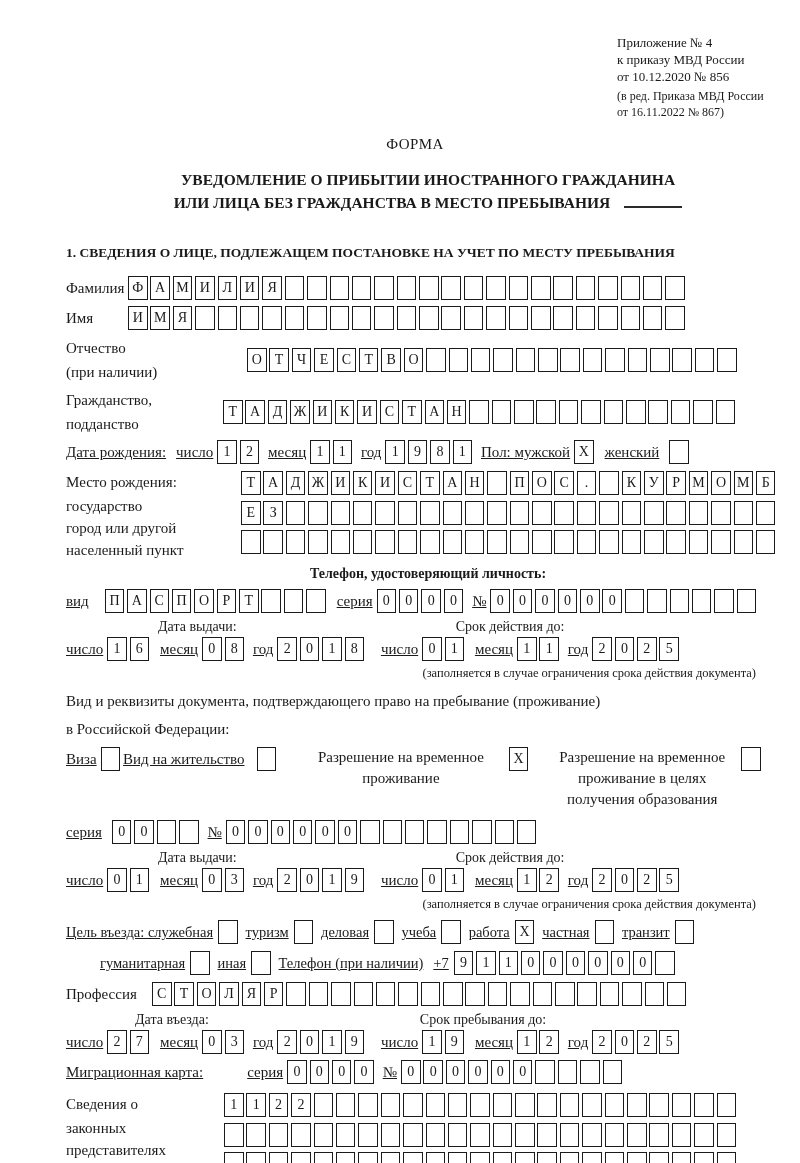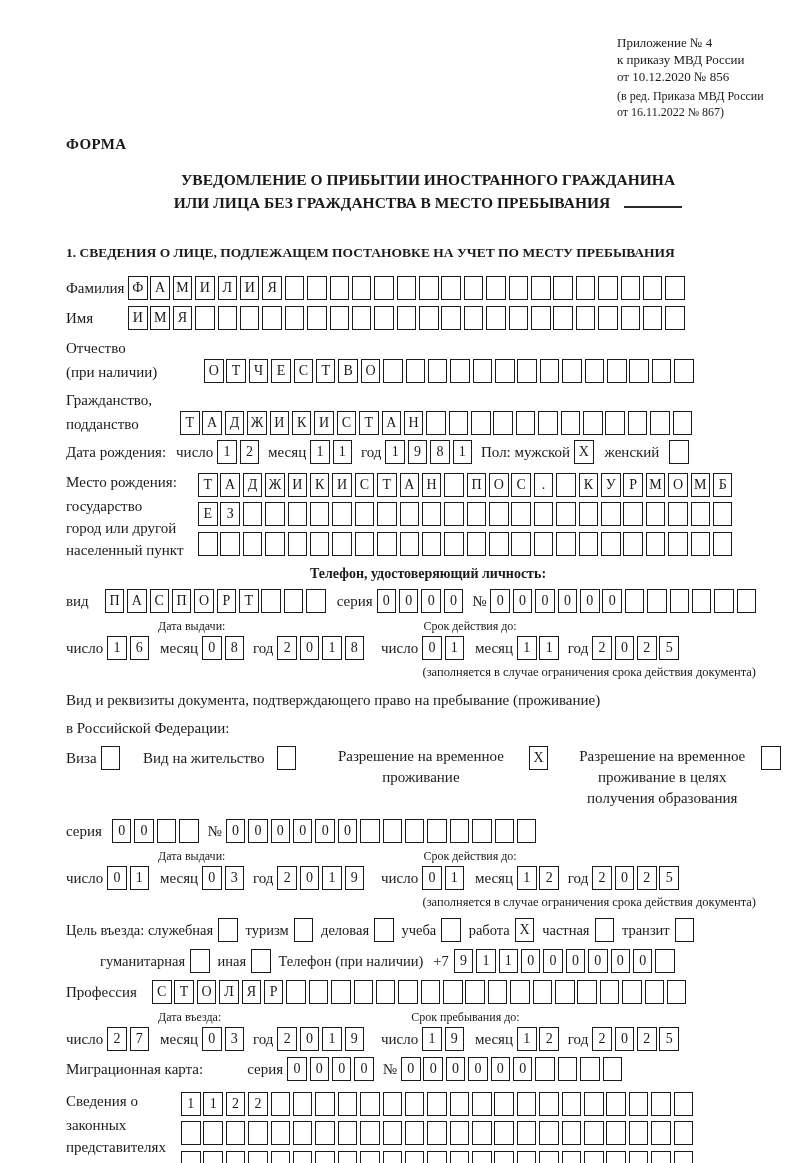--- a/index.html
+++ b/index.html
@@ -3,42 +3,42 @@
 <meta charset="utf-8">
 <style>
   html,body{margin:0;padding:0;background:#ffffff;}
   body{width:800px;height:1163px;overflow:hidden;color:#1a1a1a;
        font-family:"Liberation Serif","DejaVu Serif",serif;font-size:15px;}
   .page{box-sizing:border-box;width:800px;height:1163px;padding:34px 10px 0 66px;}
 
   .hdr{margin-left:551px;width:200px;font-size:13px;line-height:17px;}
   .hdr .small{font-size:12px;line-height:16px;}
   .hdr .small.first{margin-top:3px;}
-  .forma{text-align:left;padding-right:26px;font-weight:bold;font-size:15px;margin-top:16px;letter-spacing:.4px;}
+  .forma{text-align:center;padding-right:26px;font-weight:normal;font-size:15px;margin-top:16px;letter-spacing:.4px;}
   .title{text-align:center;font-weight:bold;font-size:15.5px;line-height:23px;margin-top:15px;}
   .blank{display:inline-block;width:58px;border-bottom:2px solid #2a2a2a;margin-left:14px;}
   .sect{font-weight:bold;font-size:13.5px;margin-top:31px;margin-bottom:15px;}
 
   .row{display:flex;align-items:flex-start;margin-bottom:5px;}
   .lbl{flex:0 0 auto;line-height:25px;}
   .w62{width:62px;}  .w114{width:114px;} .w138{width:138px;} .w86{width:86px;}
   .cells{display:inline-flex;flex-wrap:nowrap;}
   .cell{box-sizing:content-box;display:inline-block;width:17.5px;height:22px;border:1.6px solid #1b1b1b;
         margin-right:2.9px;text-align:center;font-size:14px;line-height:22px;}
-  .sub{line-height:25px;margin-right:4px;flex:0 0 auto;}
+  .sub{line-height:25px;margin-right:4px;flex:0 0 auto;text-decoration:underline;}
   .ml6{margin-left:6px;} .ml8{margin-left:8px;} .ml12{margin-left:12px;} .ml14{margin-left:14px;}
 
-  .mrow{display:flex;align-items:flex-end;margin-bottom:5px;}
+  .mrow{display:flex;align-items:center;margin-bottom:5px;gap:43px;}
   .mlabel{flex:0 0 auto;line-height:22px;}
   .mlabel .l1{line-height:25px;}
   .mcol .cells{margin-bottom:5.5px;}
   .w132{width:132px;} .w115{width:115px;}
 
   .dochead{text-align:center;font-weight:bold;font-size:14px;margin:4px 0 7px;}
-  .dhdr{display:flex;font-size:12px;margin:3px 0 2px;}
+  .dhdr{display:flex;font-size:14px;margin:3px 0 2px;gap:21px;}
   .grp{display:inline-flex;align-items:flex-start;}
   .g2{margin-left:14px;}
   .footnote{text-align:right;padding-right:34px;font-size:12.5px;margin:-1px 0 8px;}
 
   .para{line-height:25px;margin-top:3px;}
   .permits{display:flex;align-items:flex-start;margin:5px 0 10px;}
   .pitem{display:inline-flex;align-items:flex-start;}
   .plabel{text-align:center;line-height:21px;}
   .wrap200{width:200px;} .wrap182{width:182px;}
 
@@ -402,21 +402,21 @@
   <div class="para">Вид и реквизиты документа, подтверждающего право на пребывание (проживание)</div>
   <div class="para">в Российской Федерации:</div>
 
   <div class="permits">
     <span class="pitem">
       <span class="sub">Виза</span>
       <span class="cells">
           <span class="cell"></span>
         </span>
     </span>
-    <span class="pitem" style="margin-left:20px">
+    <span class="pitem" style="">
       <span class="sub">Вид на жительство</span>
       <span class="cells ml8">
           <span class="cell"></span>
         </span>
     </span>
     <span class="pitem" style="margin-left:22px">
       <span class="plabel wrap200">Разрешение на временное проживание</span>
       <span class="cells ml8">
           <span class="cell">X</span>
         </span>
@@ -583,21 +583,21 @@
         <span class="cell"></span>
         <span class="cell"></span>
         <span class="cell"></span>
         <span class="cell"></span>
         <span class="cell"></span>
         <span class="cell"></span>
       </span>
   </div>
 
   <div class="dhdr">
-    <span style="margin-left:92px">Дата въезда:</span>
+    <span style="margin-left:69px">Дата въезда:</span>
     <span style="margin-left:190px">Срок пребывания до:</span>
   </div>
 
   <div class="row">
     <span class="grp">
       <span class="sub">число</span>
       <span class="cells">
           <span class="cell">2</span>
           <span class="cell">7</span>
         </span>

